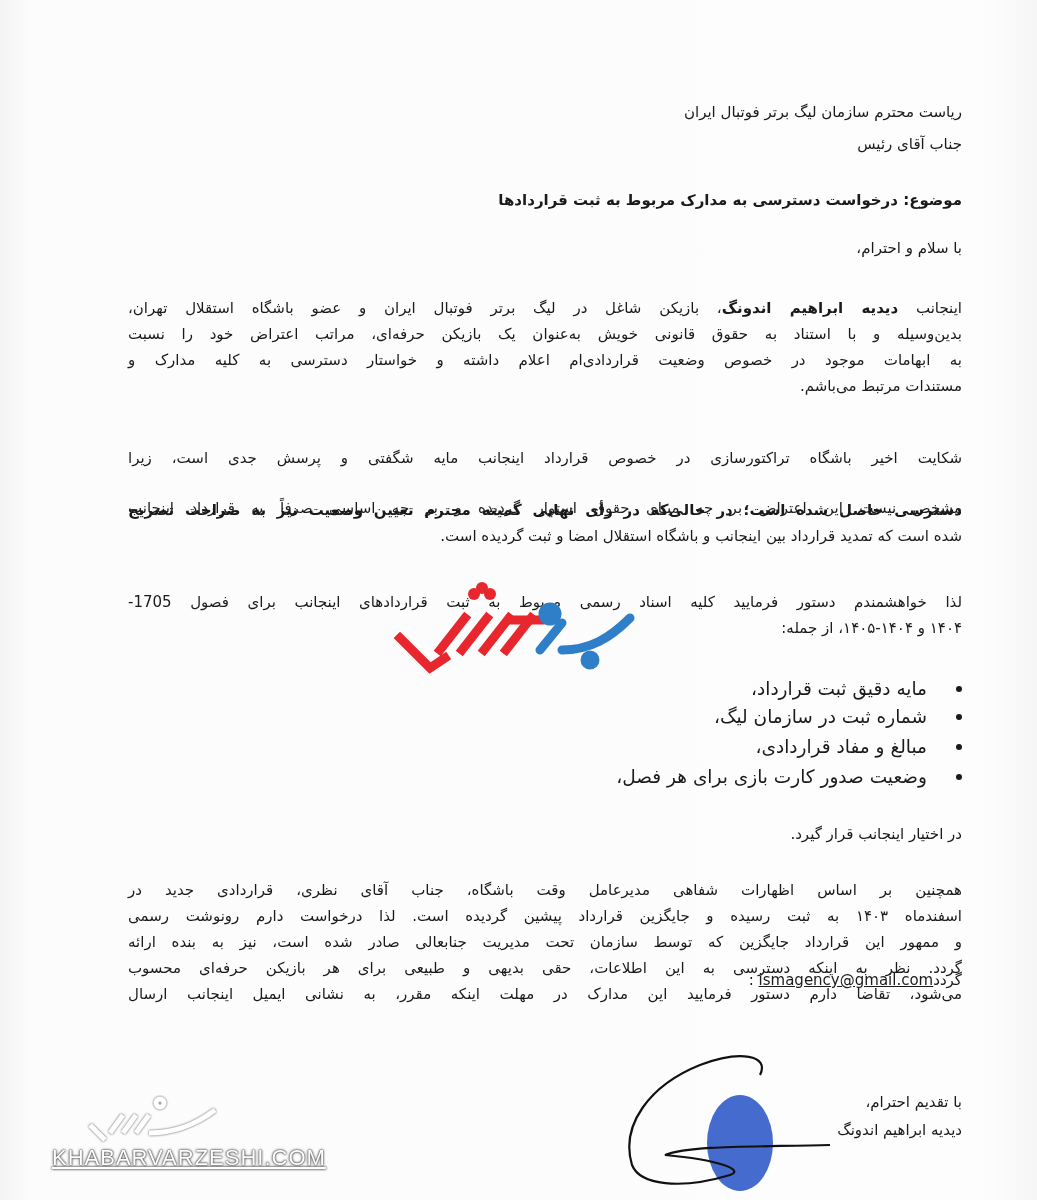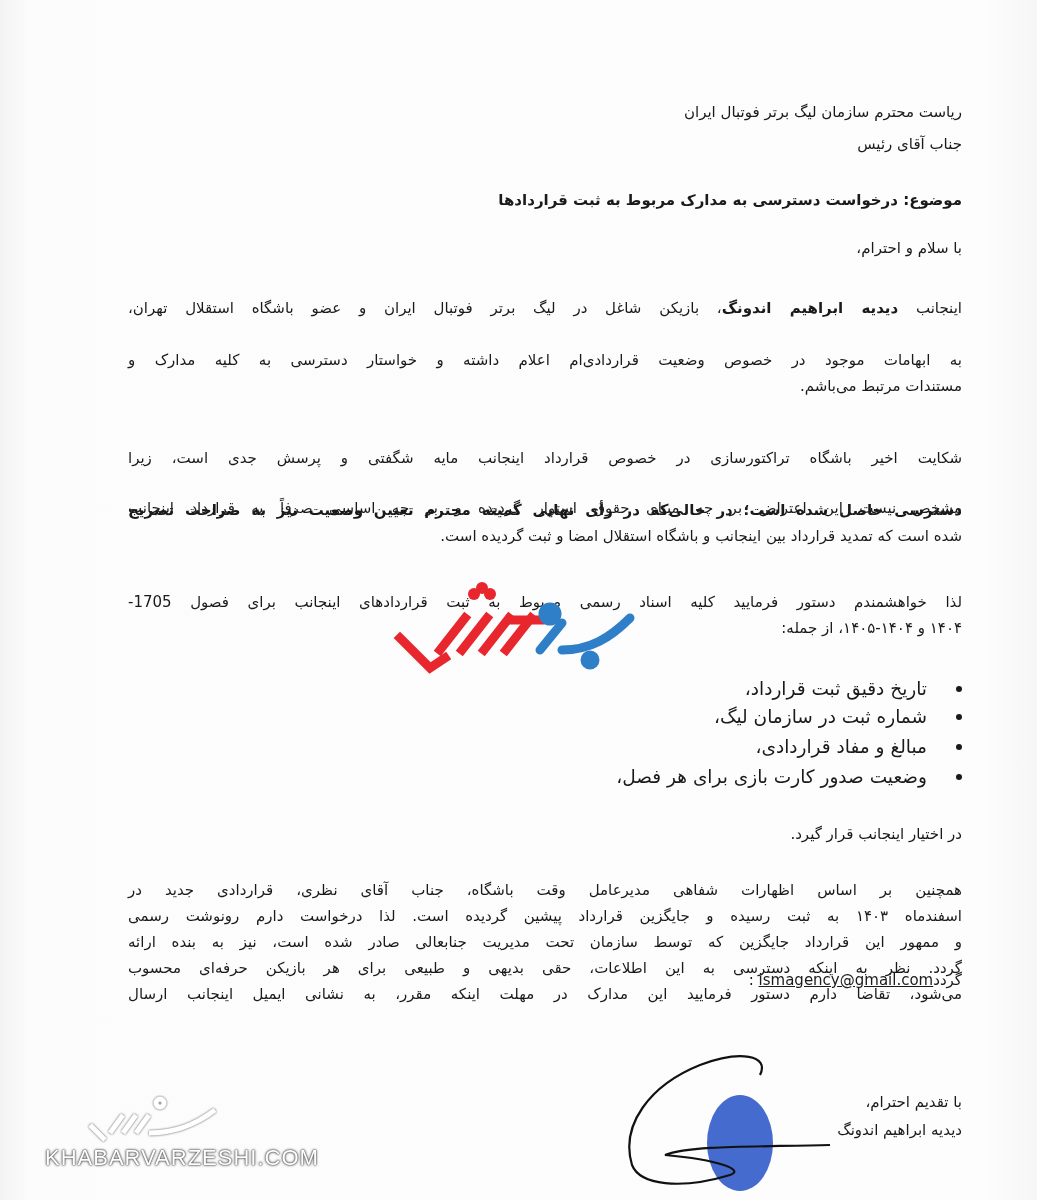--- a/index.html
+++ b/index.html
@@ -11,51 +11,52 @@
   }
   .page { position: absolute; inset: 0; background: linear-gradient(90deg,#f3f3f3 0,#fcfcfc 30px,#fdfdfd 95%,#f6f6f6 100%); }
   .line { position: absolute; right: 75px; direction: rtl; text-align: right; white-space: nowrap; font-size: 15px; line-height: 25px; }
   .just { left: 128px; text-align: justify; text-align-last: justify; }
   .bold { font-weight: bold; }
   .bullet-row { position: absolute; right: 110px; direction: rtl; white-space: nowrap; font-size: 18.5px; line-height: 25px; }
   .bullet-dot { position: absolute; right: -35px; top: 10px; width: 6px; height: 6px; border-radius: 50%; background: #1a1a1a; }
   .email { text-decoration: underline; direction: ltr; unicode-bidi: embed; font-family: "DejaVu Sans", sans-serif; }
   .watermark-center { position: absolute; left: 390px; top: 578px; width: 260px; height: 100px; }
   .watermark-corner { position: absolute; left: 40px; top: 1095px; width: 290px; height: 80px; }
-  .wm-site { position: absolute; left: 5px; top: 50px; font-size: 22px; letter-spacing: 1px; color: #fff; font-family: "Liberation Sans", sans-serif;
-    text-shadow: 0 0 3px #555, 0 0 2px #555, 0 0 1px #333; }
+  .wm-site { position: absolute; left: 12px; top: 50px; font-size: 22px; letter-spacing: 1px; color: #fff; font-family: "Liberation Sans", sans-serif;
+    text-shadow: 0 0 3px #555, 0 0 2px #555, 0 0 1px #333; text-decoration: underline; }
   .signature { position: absolute; left: 620px; top: 1055px; width: 230px; height: 140px; }
 </style>
 </head>
 <body>
 
 <div class="page">
 
   <div class="line" style="top:100px;">ریاست محترم سازمان لیگ برتر فوتبال ایران</div>
   <div class="line" style="top:132px;">جناب آقای رئیس</div>
 
   <div class="line bold" style="top:188px;">موضوع: درخواست دسترسی به مدارک مربوط به ثبت قراردادها</div>
 
   <div class="line" style="top:236px;">با سلام و احترام،</div>
 
   <div class="line just" style="top:296px;">
     <span>اینجانب </span><span class="bold">دیدیه ابراهیم اندونگ</span><span>، بازیکن شاغل در لیگ برتر فوتبال ایران و عضو باشگاه استقلال تهران،</span>
   </div>
+  <div class="line just" style="top:322px;">بدین‌وسیله و با استناد به حقوق قانونی خویش به‌عنوان یک بازیکن حرفه‌ای، مراتب اعتراض خود را نسبت</div>
   <div class="line just" style="top:348px;">به ابهامات موجود در خصوص وضعیت قراردادی‌ام اعلام داشته و خواستار دسترسی به کلیه مدارک و</div>
   <div class="line" style="top:374px;">مستندات مرتبط می‌باشم.</div>
 
   <div class="line just" style="top:446px;">شکایت اخیر باشگاه تراکتورسازی در خصوص قرارداد اینجانب مایه شگفتی و پرسش جدی است، زیرا</div>
   <div class="line just" style="top:472px;margin-top:24px;">مشخص نیست این اعتراض بر چه مبنای حقوق استوار گردیده و بر چه اساسی صرفاً به قرارداد اینجانب</div>
   <div class="line just" style="top:498px;font-weight:bold;">دسترسی حاصل شده است؛ در حالی‌که در رأی نهایی کمیته محترم تعیین وضعیت نیز به صراحت تصریح</div>
   <div class="line" style="top:524px;">شده است که تمدید قرارداد بین اینجانب و باشگاه استقلال امضا و ثبت گردیده است.</div>
 
   <div class="line just" style="top:590px;">لذا خواهشمندم دستور فرمایید کلیه اسناد رسمی مربوط به ثبت قراردادهای اینجانب برای فصول 1705-</div>
   <div class="line" style="top:616px;">۱۴۰۴ و ۱۴۰۴-۱۴۰۵، از جمله:</div>
 
-  <div class="bullet-row" style="top:676px;"><span class="bullet-dot"></span><span>تاریخ دقیق ثبت قرارداد،</span></div>
+  <div class="bullet-row" style="top:676px;"><span class="bullet-dot"></span><span>مایه دقیق ثبت قرارداد،</span></div>
   <div class="bullet-row" style="top:704px;"><span class="bullet-dot"></span><span>شماره ثبت در سازمان لیگ،</span></div>
   <div class="bullet-row" style="top:734px;"><span class="bullet-dot"></span><span>مبالغ و مفاد قراردادی،</span></div>
   <div class="bullet-row" style="top:764px;text-align:right;"><span class="bullet-dot"></span><span>وضعیت صدور کارت بازی برای هر فصل،</span></div>
 
   <div class="line just" style="top:878px;">همچنین بر اساس اظهارات شفاهی مدیرعامل وقت باشگاه، جناب آقای نظری، قراردادی جدید در</div>
 
   <div class="line" style="top:822px;">در اختیار اینجانب قرار گیرد.</div>
   <div class="line just" style="top:904px;">اسفندماه ۱۴۰۳ به ثبت رسیده و جایگزین قرارداد پیشین گردیده است. لذا درخواست دارم رونوشت رسمی</div>
   <div class="line just" style="top:930px;">و ممهور این قرارداد جایگزین که توسط سازمان تحت مدیریت جنابعالی صادر شده است، نیز به بنده ارائه</div>
   <div class="line just" style="top:956px;">گردد. نظر به اینکه دسترسی به این اطلاعات، حقی بدیهی و طبیعی برای هر بازیکن حرفه‌ای محسوب</div>

